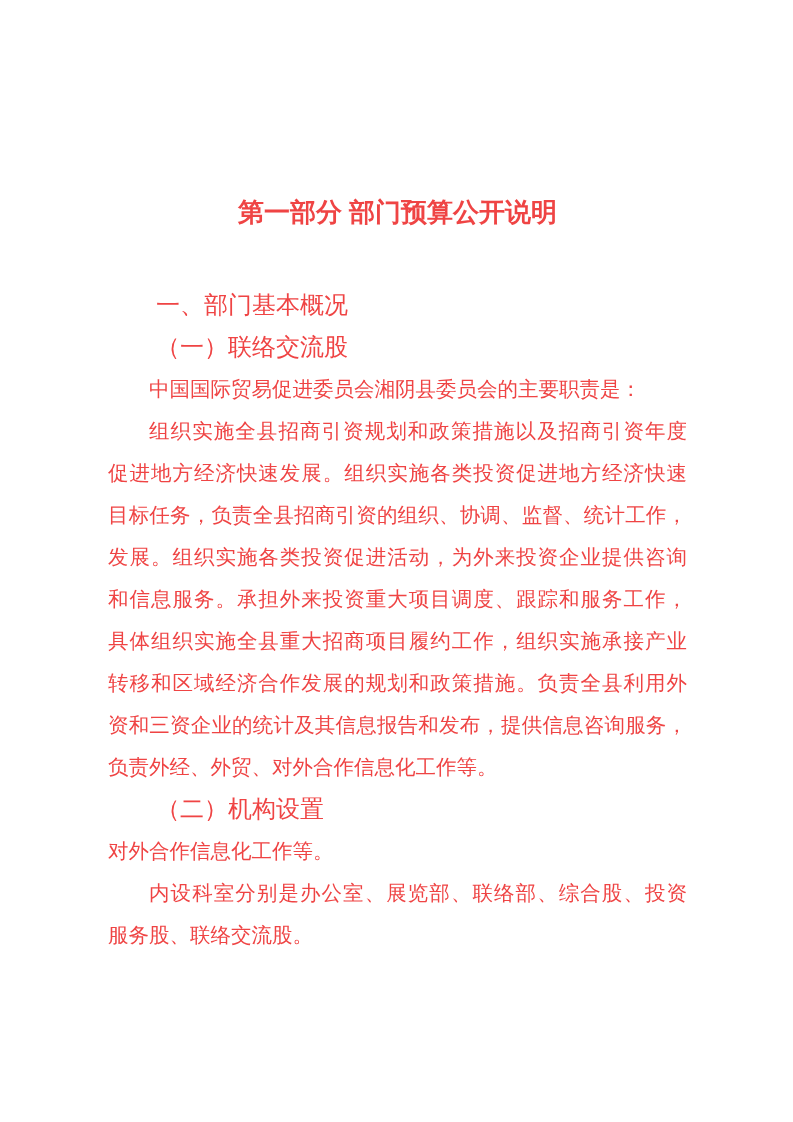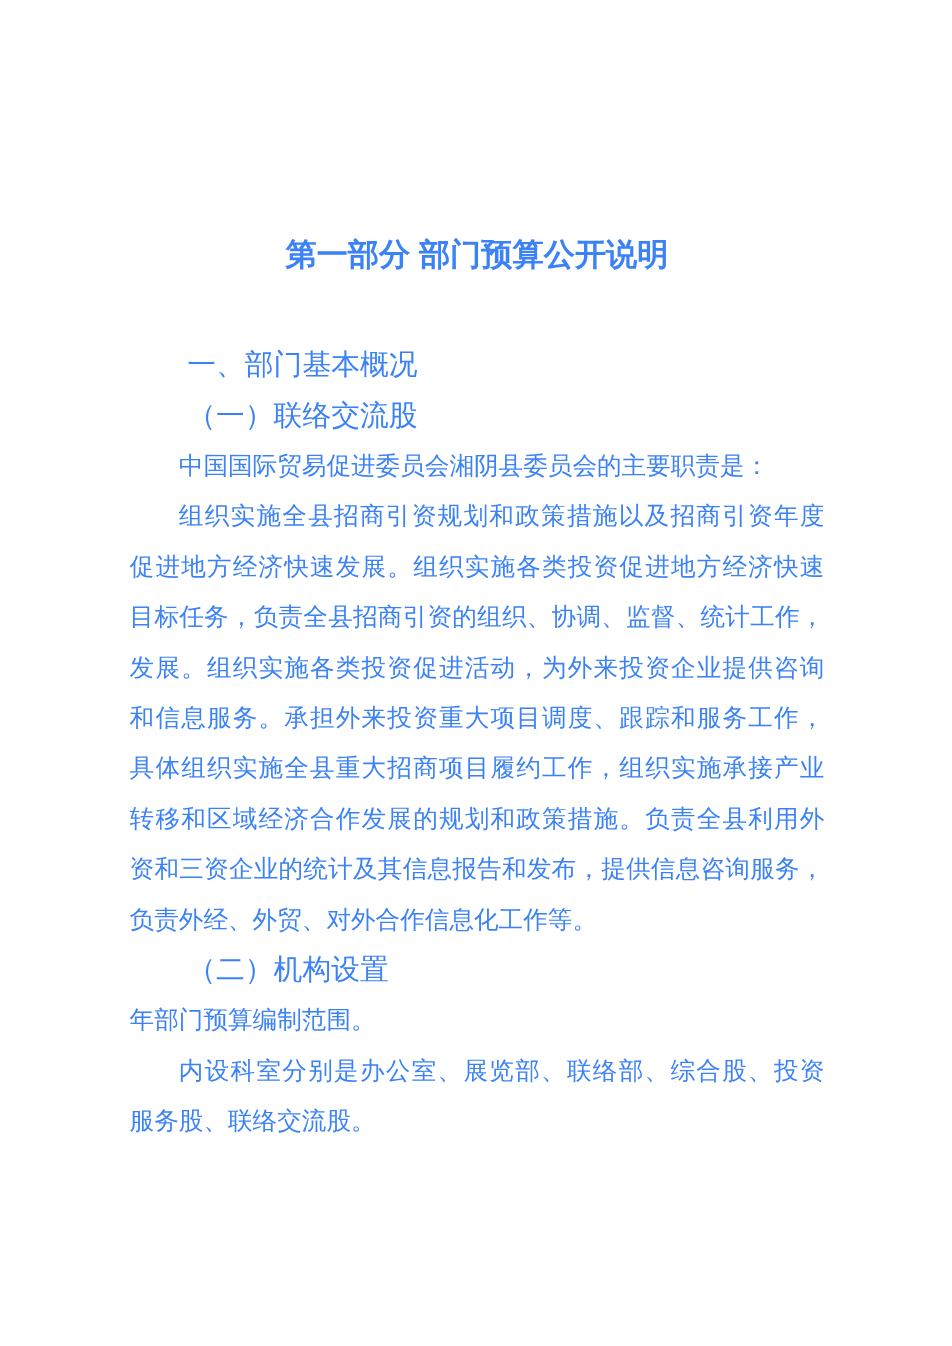--- a/index.html
+++ b/index.html
@@ -6,21 +6,21 @@
     margin: 0;
     padding: 0;
     background: #ffffff;
   }
   .page {
     position: relative;
     width: 793px;
     height: 1122px;
     background: #ffffff;
     overflow: hidden;
-    color: #3b82f6;
+    color: #ef4444;
     font-family: "Liberation Serif", "DejaVu Serif", serif;
   }
   .content {
     padding: 0 106px 0 108px; 
   }
   .doc-title {
     margin-top: 196px;
     font-family: "Liberation Sans", "DejaVu Sans", sans-serif;
     font-weight: bold;
     font-size: 26px;
@@ -76,21 +76,21 @@
           <div class="line">目标任务，负责全县招商引资的组织、协调、监督、统计工作，</div>
           <div class="line">发展。组织实施各类投资促进活动，为外来投资企业提供咨询</div>
           <div class="line">和信息服务。承担外来投资重大项目调度、跟踪和服务工作，</div>
           <div class="line">具体组织实施全县重大招商项目履约工作，组织实施承接产业</div>
           <div class="line">转移和区域经济合作发展的规划和政策措施。负责全县利用外</div>
           <div class="line">资和三资企业的统计及其信息报告和发布，提供信息咨询服务，</div>
           <div class="line last">负责外经、外贸、对外合作信息化工作等。</div>
         </div>
         <div class="heading h2">（二）机构设置</div>
         <div class="para">
-          <div class="line last">年部门预算编制范围。</div>
+          <div class="line last">对外合作信息化工作等。</div>
         </div>
         <div class="para">
           <div class="line first">内设科室分别是办公室、展览部、联络部、综合股、投资</div>
           <div class="line last">服务股、联络交流股。</div>
         </div>
       </div>
   </div>
 </div>
 
 </body></html>

